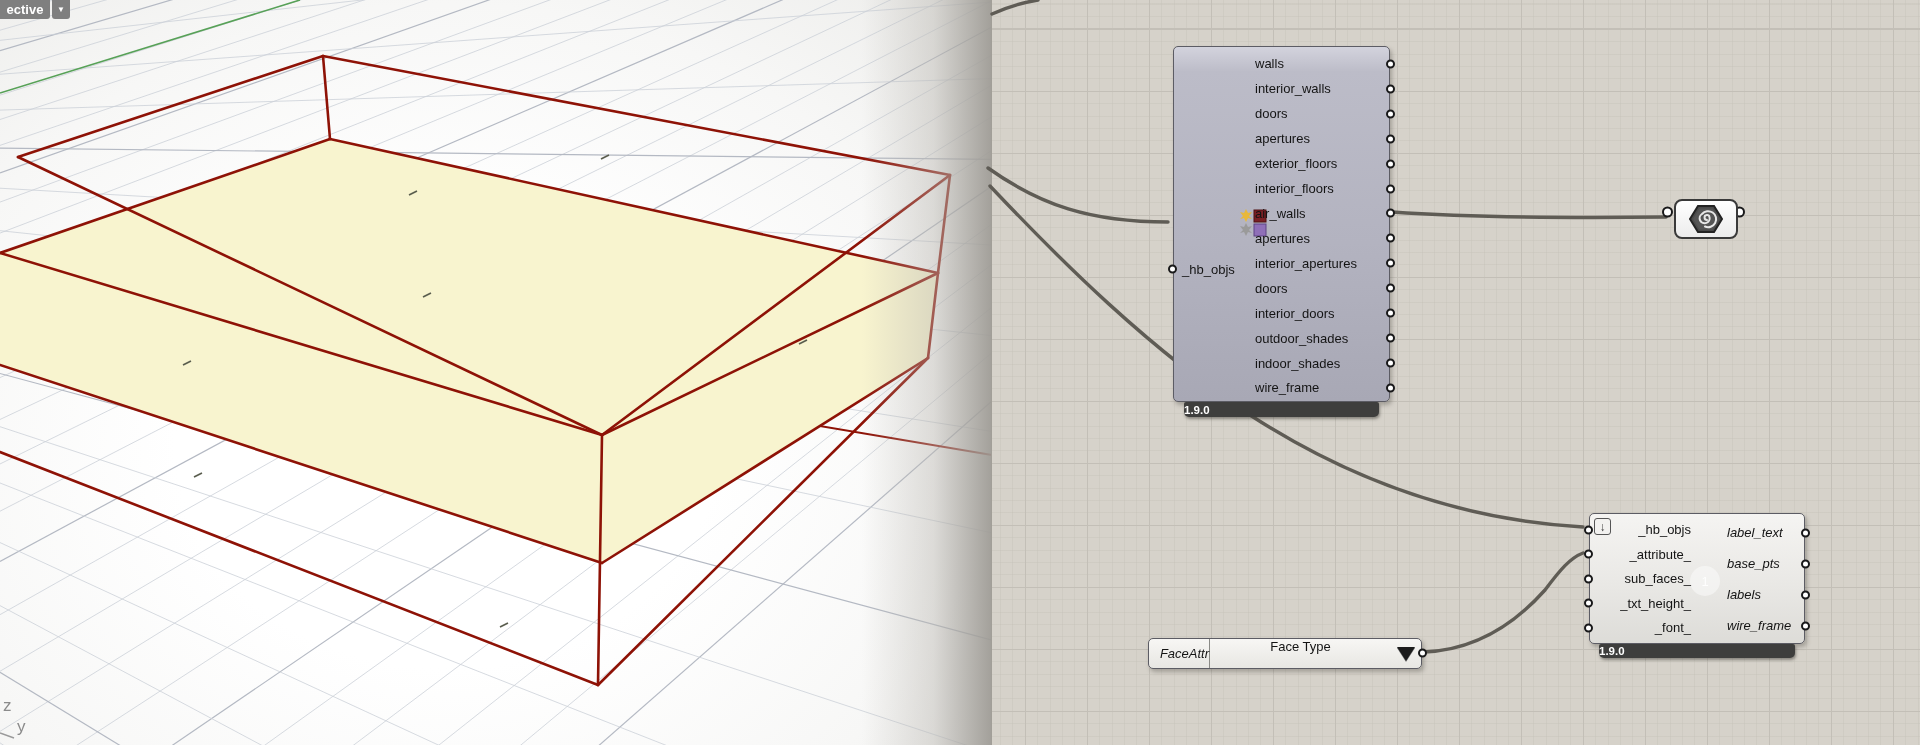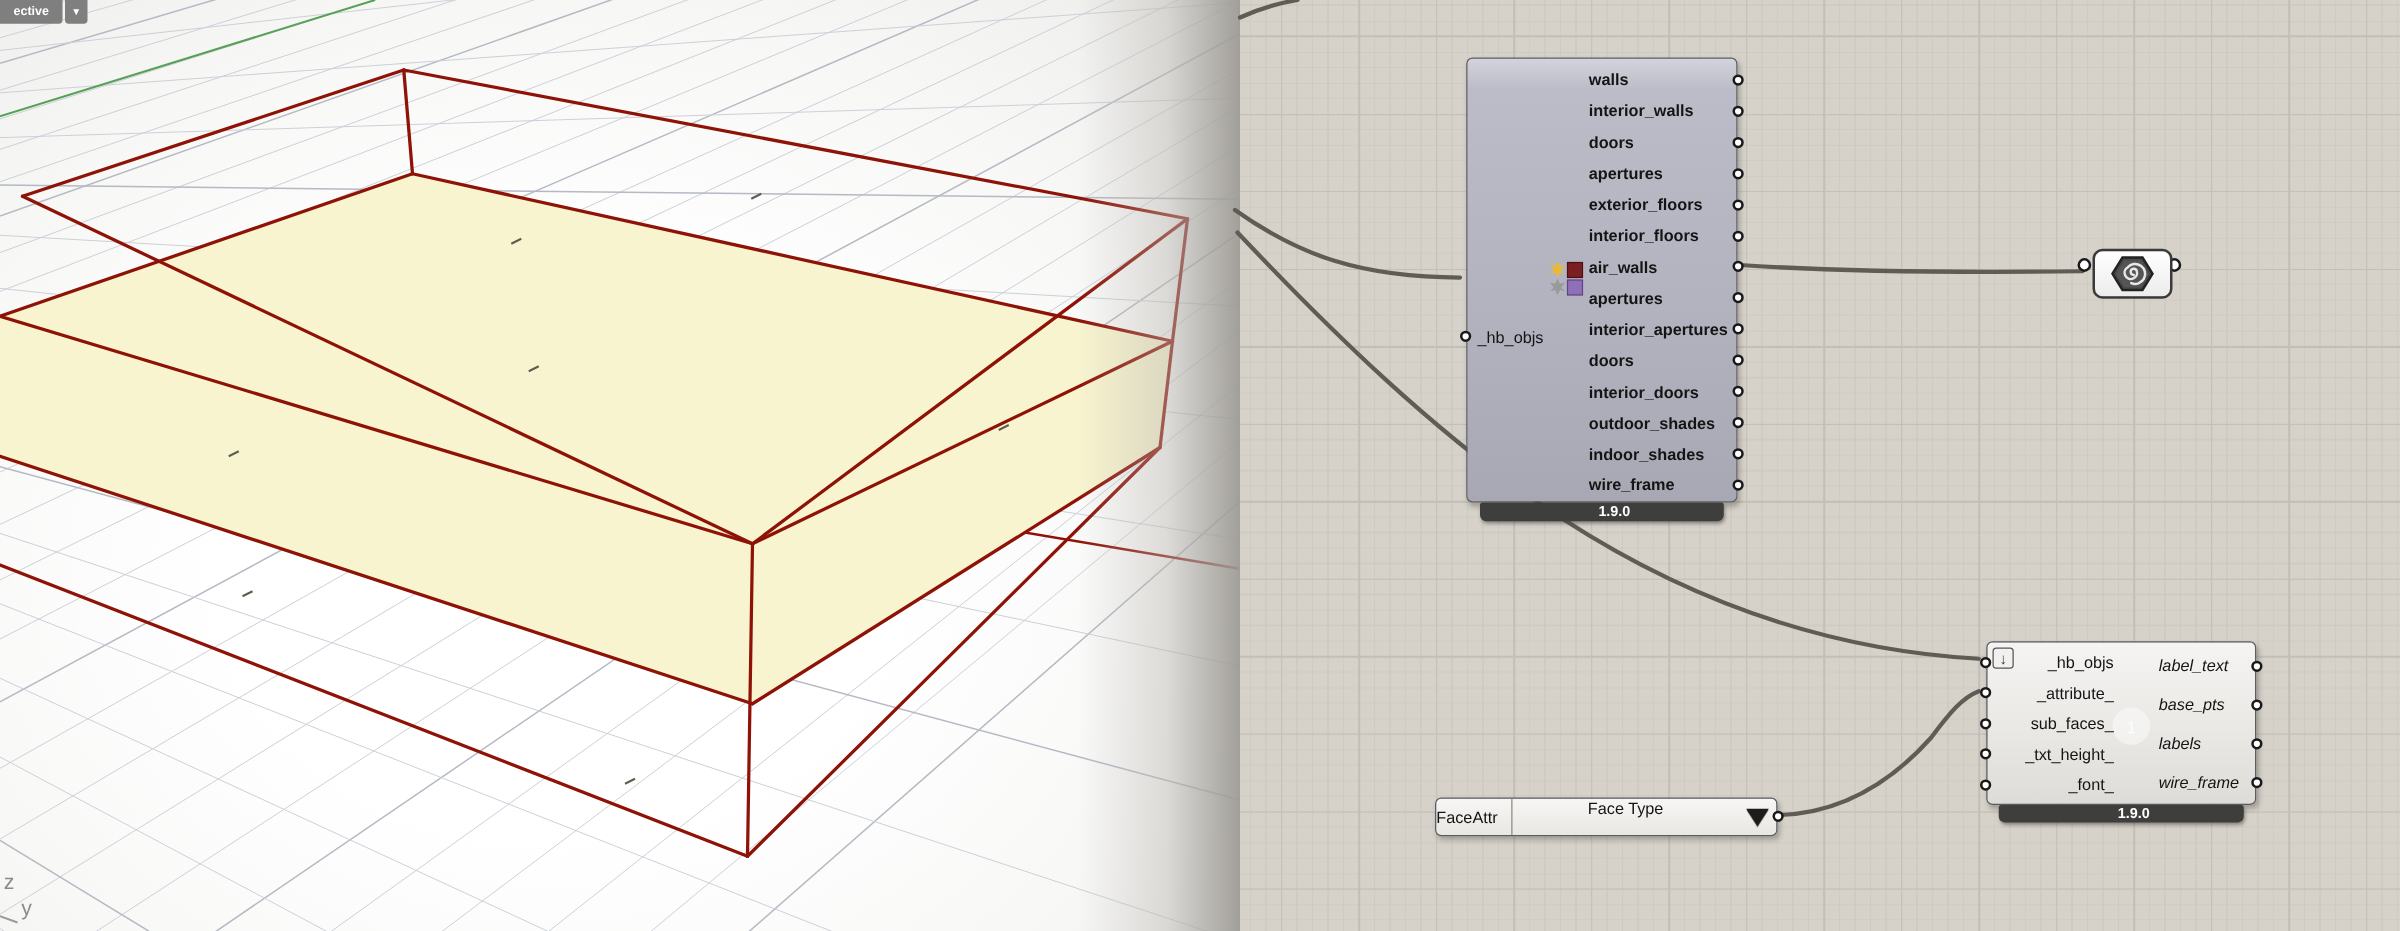--- a/index.html
+++ b/index.html
@@ -9,21 +9,21 @@
   
   #viewport{position:absolute;left:0;top:0;width:992px;height:745px;
     background:radial-gradient(ellipse at 45% 60%, #ffffff 35%, #f7f7f6 70%, #ececea 100%);}
   #vp-svg{position:absolute;left:0;top:0;}
   #vp-fog{position:absolute;top:0;right:0;width:130px;height:745px;pointer-events:none;
     background:linear-gradient(90deg, rgba(205,202,196,0) 0%, rgba(186,183,177,.45) 55%, rgba(158,155,149,.95) 100%);}
   #vp-edge{position:absolute;top:0;left:991px;width:1px;height:745px;background:#a29f98;}
 
   .vp-tab{position:absolute;top:0;height:19px;background:#7f7f7f;color:#fff;
     display:flex;align-items:center;justify-content:center;font-weight:bold;}
-  #vp-tab-label{left:0;width:50px;font-size:10px;border-radius:0 0 3px 0;}
+  #vp-tab-label{left:0;width:50px;font-size:13px;border-radius:0 0 3px 0;}
   #vp-tab-arrow{left:52px;width:18px;font-size:8px;border-radius:0 0 3px 3px;}
 
   .gizmo-letter{position:absolute;color:#8b8b8b;font-size:17px;}
 
   
   #canvas{position:absolute;left:992px;top:0;width:928px;height:745px;
     background-color:#d6d2ca;
     background-image:
       repeating-linear-gradient(0deg,#c3bfb7 0,#c3bfb7 1px,transparent 1px,transparent 62px),
       repeating-linear-gradient(90deg,#c3bfb7 0,#c3bfb7 1px,transparent 1px,transparent 62px),
@@ -33,53 +33,53 @@
 
   #wire-svg{position:absolute;left:0;top:0;pointer-events:none;}
   #wire-svg path{pointer-events:stroke;}
 
   .gh-comp{position:absolute;border:1.5px solid #5c5c64;border-radius:5px;
     box-shadow:2px 3px 4px rgba(70,67,60,.35);}
   .comp-dark{background:linear-gradient(180deg,#d3d3dd 0%,#bcbcc8 7%,#b3b3c0 55%,#a8a8b5 100%);}
   .comp-light{background:linear-gradient(180deg,#f5f4f2 0%,#e9e8e5 55%,#dddcd8 100%);}
 
   .gh-badge{position:absolute;background:#3e3e3d;color:#fff;font-weight:bold;
-    font-size:11.5px;display:flex;align-items:center;justify-content:center;
-    border-radius:2px 2px 5px 5px;box-shadow:1px 2px 3px rgba(60,58,52,.5);padding-left:20px;}
+    font-size:11.5px;display:flex;align-items:center;
+    border-radius:2px 2px 5px 5px;box-shadow:1px 2px 3px rgba(60,58,52,.5);}
 
   .row{position:relative;display:flex;align-items:center;}
   .grip{position:absolute;top:50%;width:9px;height:9px;border-radius:50%;
     background:#fff;border:2.2px solid #19191a;transform:translateY(-50%);box-sizing:border-box;}
   .grip-r{right:-6px;}
   .grip-l{left:-6px;}
   .lbl{font-size:13px;color:#141414;white-space:nowrap;}
 
   
-  #vis-outs{position:absolute;left:97px;top:0;right:0;padding-top:4.5px;font-weight:bold;}
+  #vis-outs{position:absolute;left:81px;top:0;right:0;padding-top:4.5px;}
   #vis-outs .row{height:24.93px;}
   #vis-input{position:absolute;left:0;top:209px;width:97px;height:26px;}
   #vis-input .lbl{margin-left:8px;}
   #vis-icon{position:absolute;left:66px;top:161px;width:27px;height:29px;}
 
   
   #lf-ins{position:absolute;left:0;top:0;width:101px;padding-top:3.7px;}
   #lf-ins .row{height:24.5px;justify-content:flex-end;}
   #lf-outs{position:absolute;left:137px;top:0;right:0;padding-top:3px;font-style:italic;}
   #lf-outs .row{height:31px;}
   #lf-arrow{position:absolute;left:4px;top:4px;width:17px;height:17px;border:1.5px solid #555;
     border-radius:3px;background:#f2f1ef;color:#3c3c3c;font-weight:bold;font-size:12px;
     display:flex;align-items:center;justify-content:center;box-sizing:border-box;}
   #lf-ghost{position:absolute;left:100px;top:52px;width:30px;height:30px;border-radius:50%;
     background:rgba(255,255,255,.45);color:rgba(255,255,255,.9);font-size:13px;
     display:flex;align-items:center;justify-content:center;}
 
   
   #value-list{display:flex;align-items:stretch;background:linear-gradient(180deg,#f7f6f4,#e8e7e3);}
-  #vl-name{width:60px;display:flex;align-items:center;justify-content:flex-start;
-    border-right:1px solid #8a8a86;}
+  #vl-name{width:60px;display:flex;align-items:center;justify-content:flex-end;
+    border-right:1px solid #8a8a86;font-style:italic;}
   #vl-val{flex:1;display:flex;align-items:flex-start;justify-content:center;}
   #vl-tri{width:30px;display:flex;align-items:center;justify-content:center;}
   #vl-tri .tri{width:0;height:0;border-left:9px solid transparent;border-right:9px solid transparent;
     border-top:14px solid #1c1c1c;filter:drop-shadow(0 1px 0 #777);}
 
   
   #capsule-body{position:absolute;border:2px solid #3a3a3a;border-radius:8px;
     background:linear-gradient(180deg,#ffffff,#ececec);display:flex;align-items:center;justify-content:center;}
 </style>
 </head>

